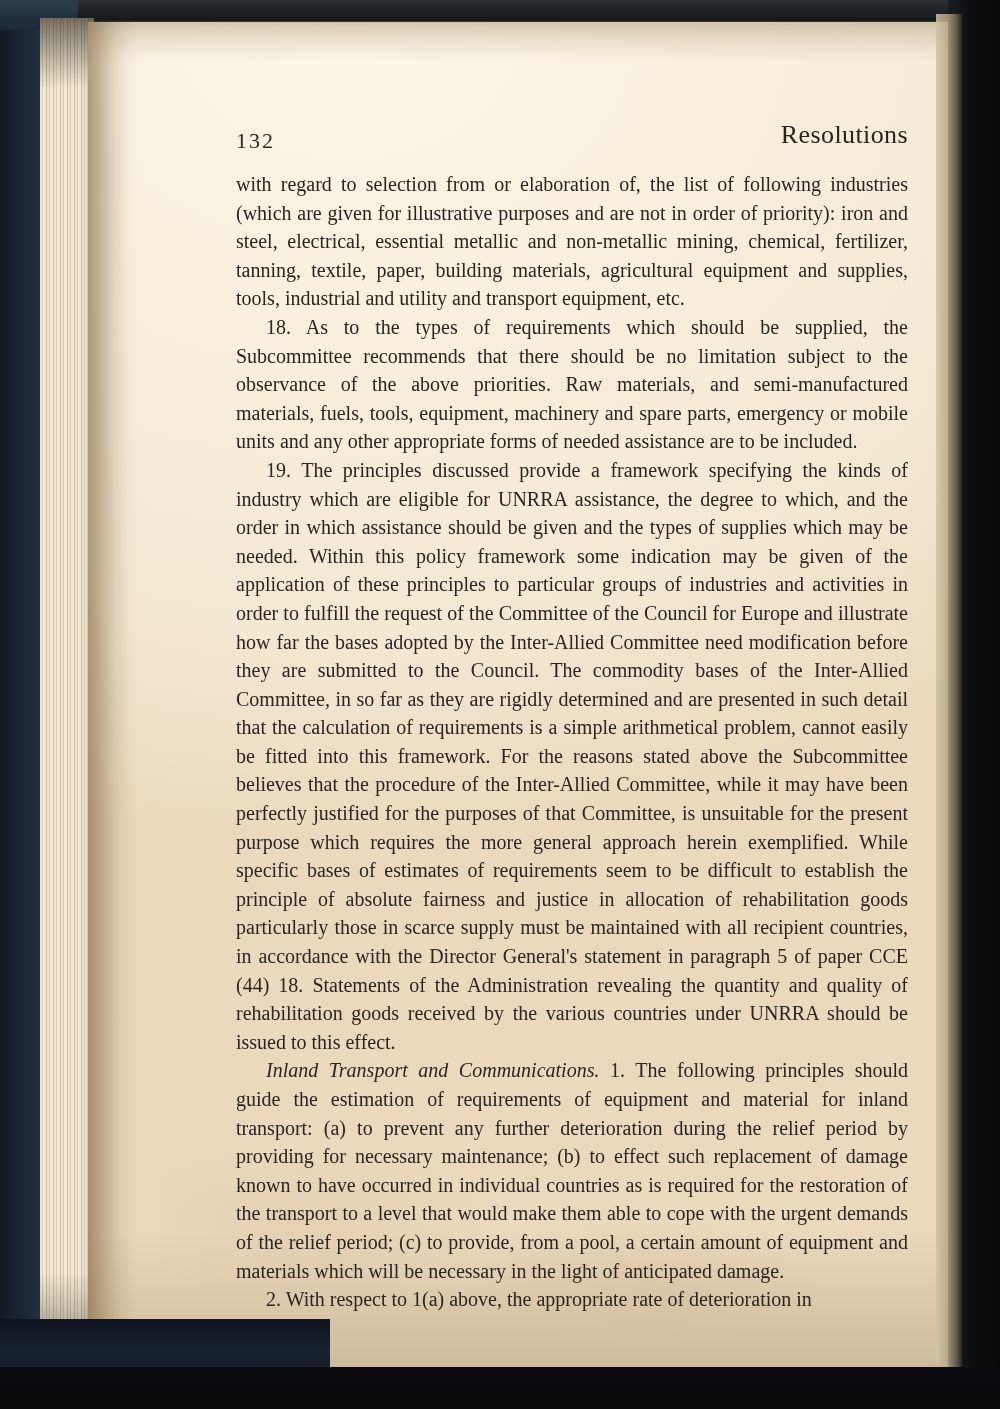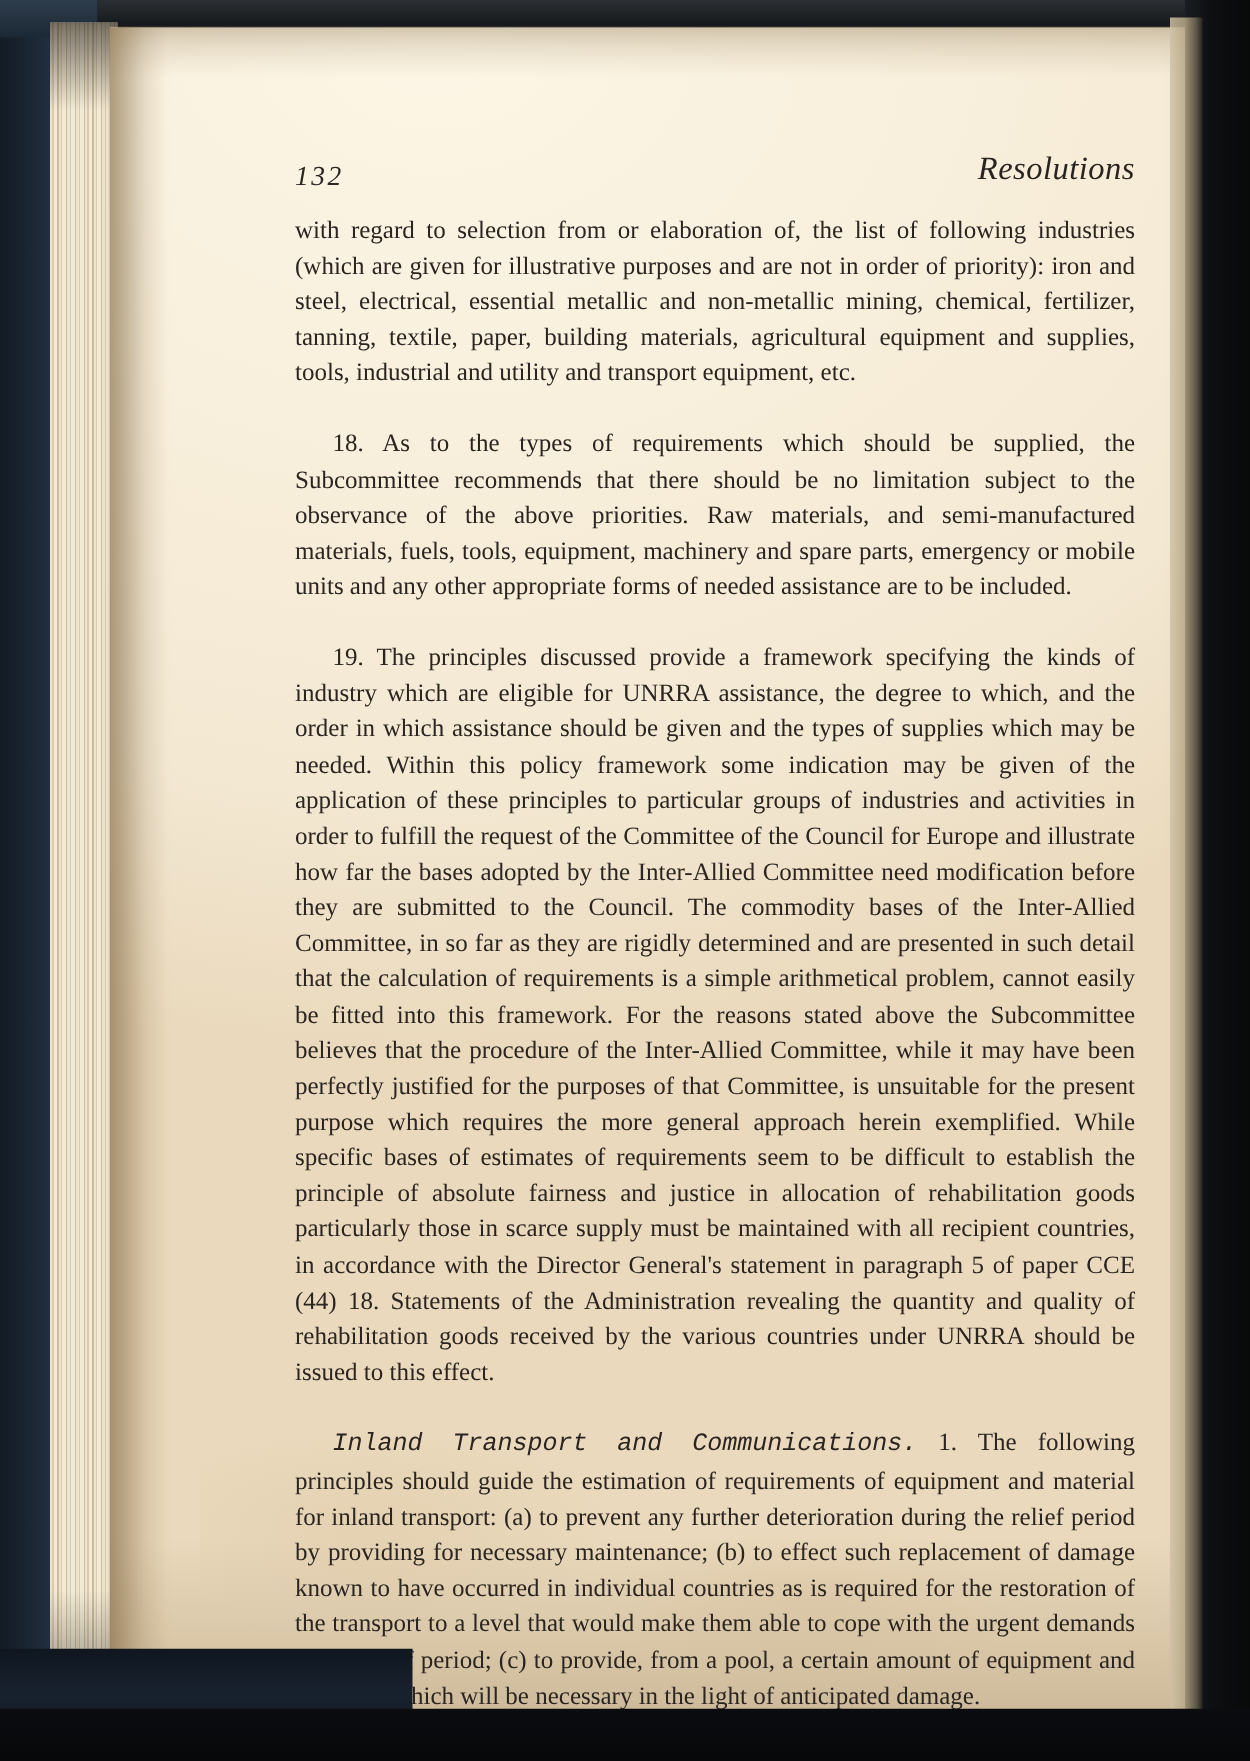--- a/index.html
+++ b/index.html
@@ -126,21 +126,20 @@
   
   .text-block {
     position: absolute;
     left: 236px;
     top: 120px;
     width: 672px;
   }
   .page-head {
     position: relative;
     height: 46px;
-    font-style: italic;
   }
   .folio {
     position: absolute;
     left: 0;
     top: 8px;
     font-size: 22px;
     letter-spacing: 2px;
     color: #2c2622;
   }
   .running-title {
@@ -158,25 +157,23 @@
     text-justify: inter-word;
     -webkit-hyphens: none;
     hyphens: none;
   }
   .body p {
     margin: 0;
     text-indent: 0;
   }
   .body p.indent {
     text-indent: 30px;
-    margin-top: 28px;
   }
   .body .run-in {
     font-style: italic;
-    font-family: Liberation Mono, monospace;
   }
 
   
   .leaf, .text-block { filter: saturate(0.98); }
 </style>
 </head>
 <body>
 
 <div id="page">
 

